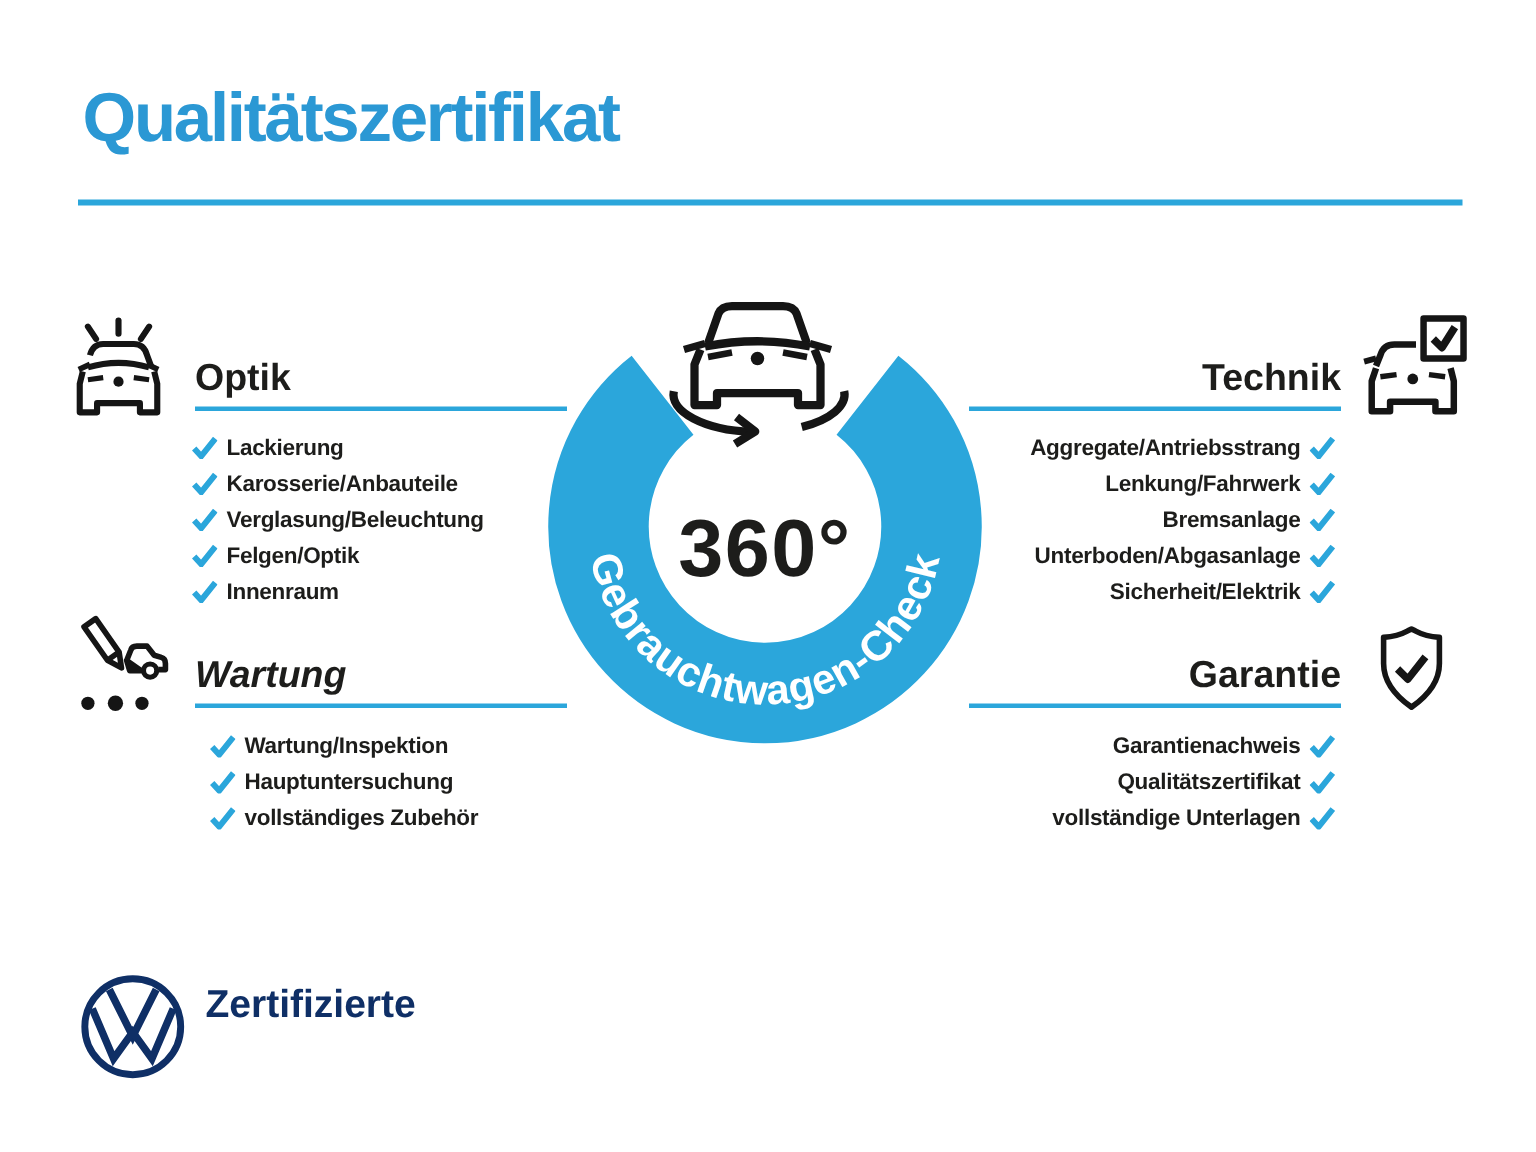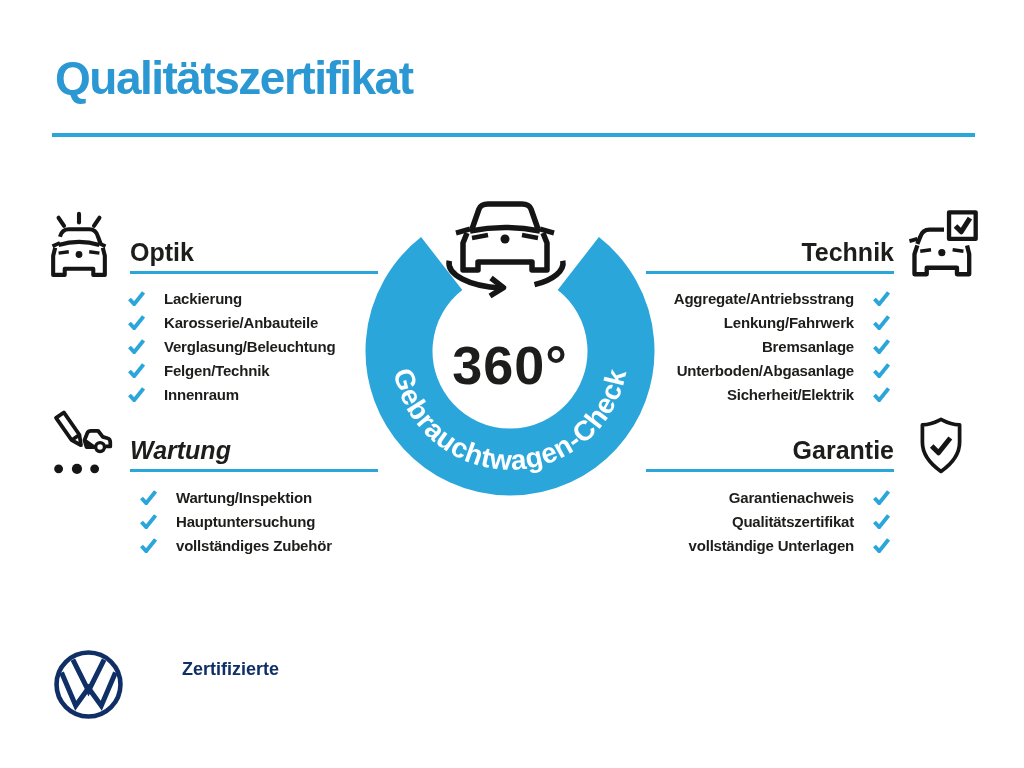--- a/index.html
+++ b/index.html
@@ -8,33 +8,33 @@
     font-family:"Liberation Sans", sans-serif;color:var(--dark);
   }
   .title{
     position:absolute;left:55px;top:54px;font-size:46px;font-weight:800;
     letter-spacing:-1.5px;color:var(--title-blue);line-height:48px;white-space:nowrap;
   }
   .rule-main{position:absolute;left:52px;top:133px;width:923px;height:4px;background:var(--accent);}
   .sec-head{position:absolute;font-size:25px;font-weight:800;color:var(--dark);line-height:28px;white-space:nowrap;}
   .sec-rule{position:absolute;width:248px;height:3px;background:var(--accent);}
   .list{position:absolute;display:flex;flex-direction:column;}
-  .row{display:flex;align-items:center;height:24px;gap:19px;}
+  .row{display:flex;align-items:center;height:24px;gap:6px;}
   .row.right{justify-content:flex-end;}
   .item-label{font-size:15px;font-weight:700;letter-spacing:-0.2px;color:var(--dark);white-space:nowrap;}
   .check{width:17px;height:15px;flex:0 0 auto;display:block;}
   .check path{fill:none;stroke:var(--accent);stroke-width:4.2;stroke-linejoin:miter;}
   .iconbox{position:absolute;}
   .iconbox svg{display:block;width:100%;height:100%;}
   .ink{fill:none;stroke:#151515;stroke-linejoin:round;}
   .badge{position:absolute;left:360px;top:183px;width:300px;height:340px;}
   .badge svg{display:block;width:100%;height:100%;overflow:visible;}
   .ringtext{font-family:"Liberation Sans", sans-serif;font-size:28px;font-weight:700;letter-spacing:0.5px;fill:#ffffff;}
   .degtext{font-family:"Liberation Sans", sans-serif;font-size:54px;font-weight:800;letter-spacing:1px;fill:#1d1d1b;}
-  .footer-brand{position:absolute;left:137px;top:657px;font-size:18px;font-weight:800;color:var(--navy);line-height:25px;margin-left:45px;}
+  .footer-brand{position:absolute;left:137px;top:657px;font-size:26px;font-weight:800;color:var(--navy);line-height:25px;}
   .vwlogo{position:absolute;left:53px;top:649px;width:71px;height:71px;}
   .navyink{fill:none;stroke:var(--navy);}
 </style>
 </head>
 <body>
 
 <div class="stage">
 
   <div class="title">Qualitätszertifikat</div>
   <div class="rule-main"></div>
@@ -70,21 +70,21 @@
     <div class="row">
       <svg class="check" viewBox="0 0 18 16">
           <path d="M1.5,8.5 L6.5,14 L16.5,1.5"></path>
         </svg>
       <span class="item-label">Verglasung/Beleuchtung</span>
     </div>
     <div class="row">
       <svg class="check" viewBox="0 0 18 16">
           <path d="M1.5,8.5 L6.5,14 L16.5,1.5"></path>
         </svg>
-      <span class="item-label">Felgen/Technik</span>
+      <span class="item-label">Felgen/Optik</span>
     </div>
     <div class="row">
       <svg class="check" viewBox="0 0 18 16">
           <path d="M1.5,8.5 L6.5,14 L16.5,1.5"></path>
         </svg>
       <span class="item-label">Innenraum</span>
     </div>
   </div>
 
   <div class="iconbox" style="left:45px;top:408px;width:68px;height:70px;">

